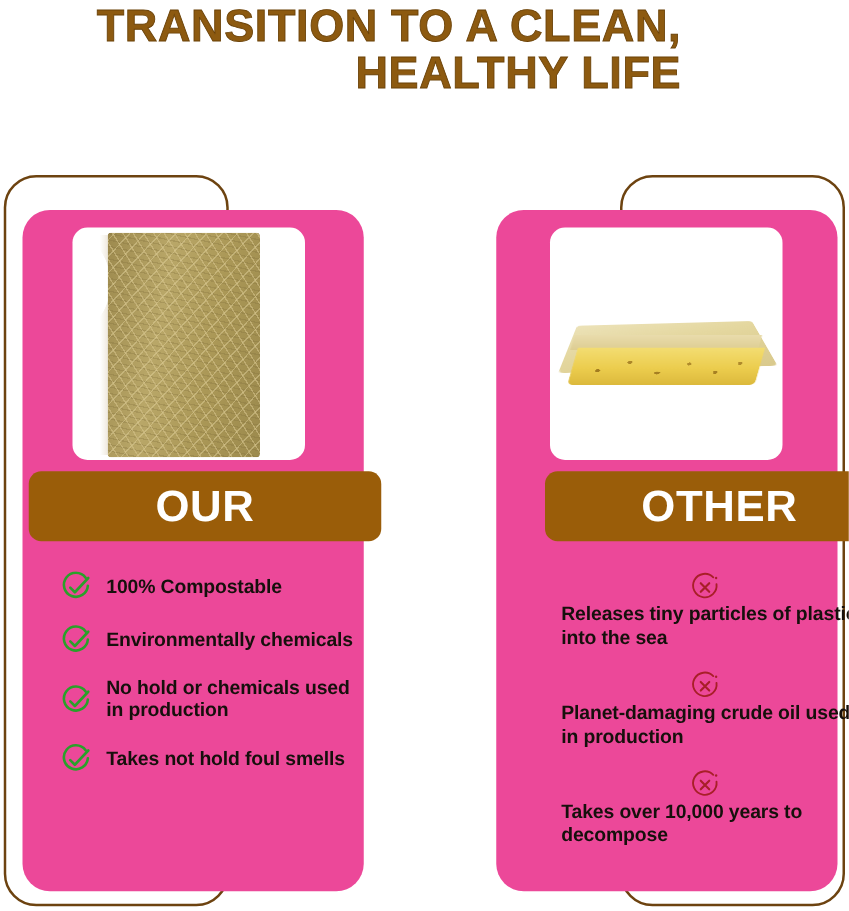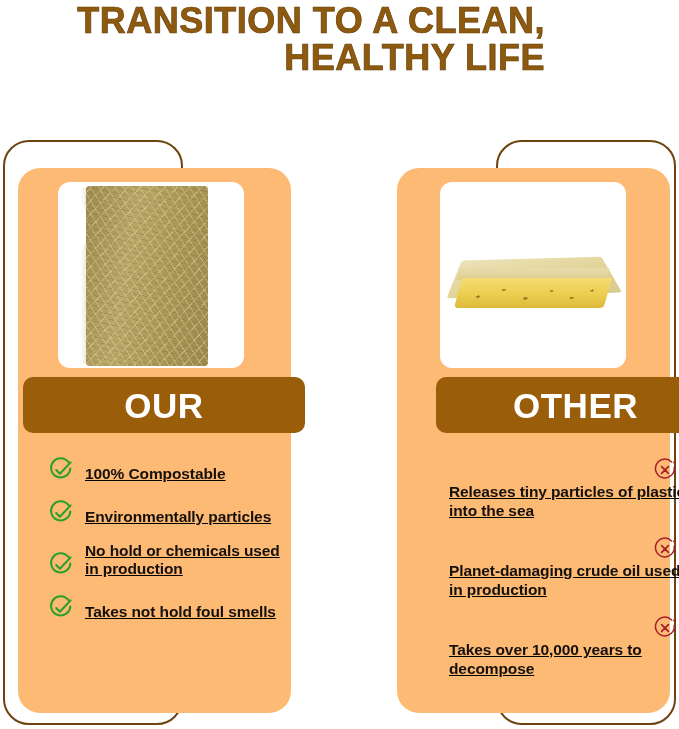--- a/index.html
+++ b/index.html
@@ -64,21 +64,21 @@
   }
   .column.left .frame  { left: 3px;   top: 2px; }
   .column.right .frame { right: 3px;  top: 2px; }
 
   
   .card {
     position: absolute;
     top: 30px;
     width: 273px;
     height: 545px;
-    background: #fdba74;
+    background: #ec4899;
     border-radius: 22px;
     box-sizing: border-box;
   }
   .column.left .card  { left: 18px; }
   .column.right .card { left: 48px; }
 
   
   .photo-box {
     position: absolute;
     top: 14px;
@@ -194,23 +194,22 @@
   .feature-list {
     position: absolute;
     top: 288px;
     width: 240px;
   }
   .column.left .feature-list  { left: 30px; }
   .column.right .feature-list { left: 52px; }
 
   .feature {
     display: flex;
-    align-items: flex-end;
+    align-items: center;
     margin-bottom: 16px;
-    text-decoration: underline;
   }
   .feature .icon {
     flex: 0 0 auto;
     width: 26px;
     height: 26px;
     margin-right: 11px;
     margin-top: 1px;
   }
   .feature .icon svg { display: block; width: 26px; height: 26px; }
   .feature .text {
@@ -262,21 +261,21 @@
           <span class="text">100% Compostable</span>
         </div>
 
         <div class="feature">
           <span class="icon">
             <svg viewBox="0 0 26 26">
               <path d="M20.5 5.2 A 9.6 9.6 0 1 0 22.3 11.6" fill="none" stroke="#2aa02a" stroke-width="2.1" stroke-linecap="round"></path>
               <path d="M8.2 13.1 L11.9 16.8 L22.6 5.4" fill="none" stroke="#2aa02a" stroke-width="2.1" stroke-linecap="round" stroke-linejoin="round"></path>
             </svg>
           </span>
-          <span class="text">Environmentally particles</span>
+          <span class="text">Environmentally chemicals</span>
         </div>
 
         <div class="feature">
           <span class="icon">
             <svg viewBox="0 0 26 26">
               <path d="M20.5 5.2 A 9.6 9.6 0 1 0 22.3 11.6" fill="none" stroke="#2aa02a" stroke-width="2.1" stroke-linecap="round"></path>
               <path d="M8.2 13.1 L11.9 16.8 L22.6 5.4" fill="none" stroke="#2aa02a" stroke-width="2.1" stroke-linecap="round" stroke-linejoin="round"></path>
             </svg>
           </span>
           <span class="text">No hold or chemicals used in production</span>

